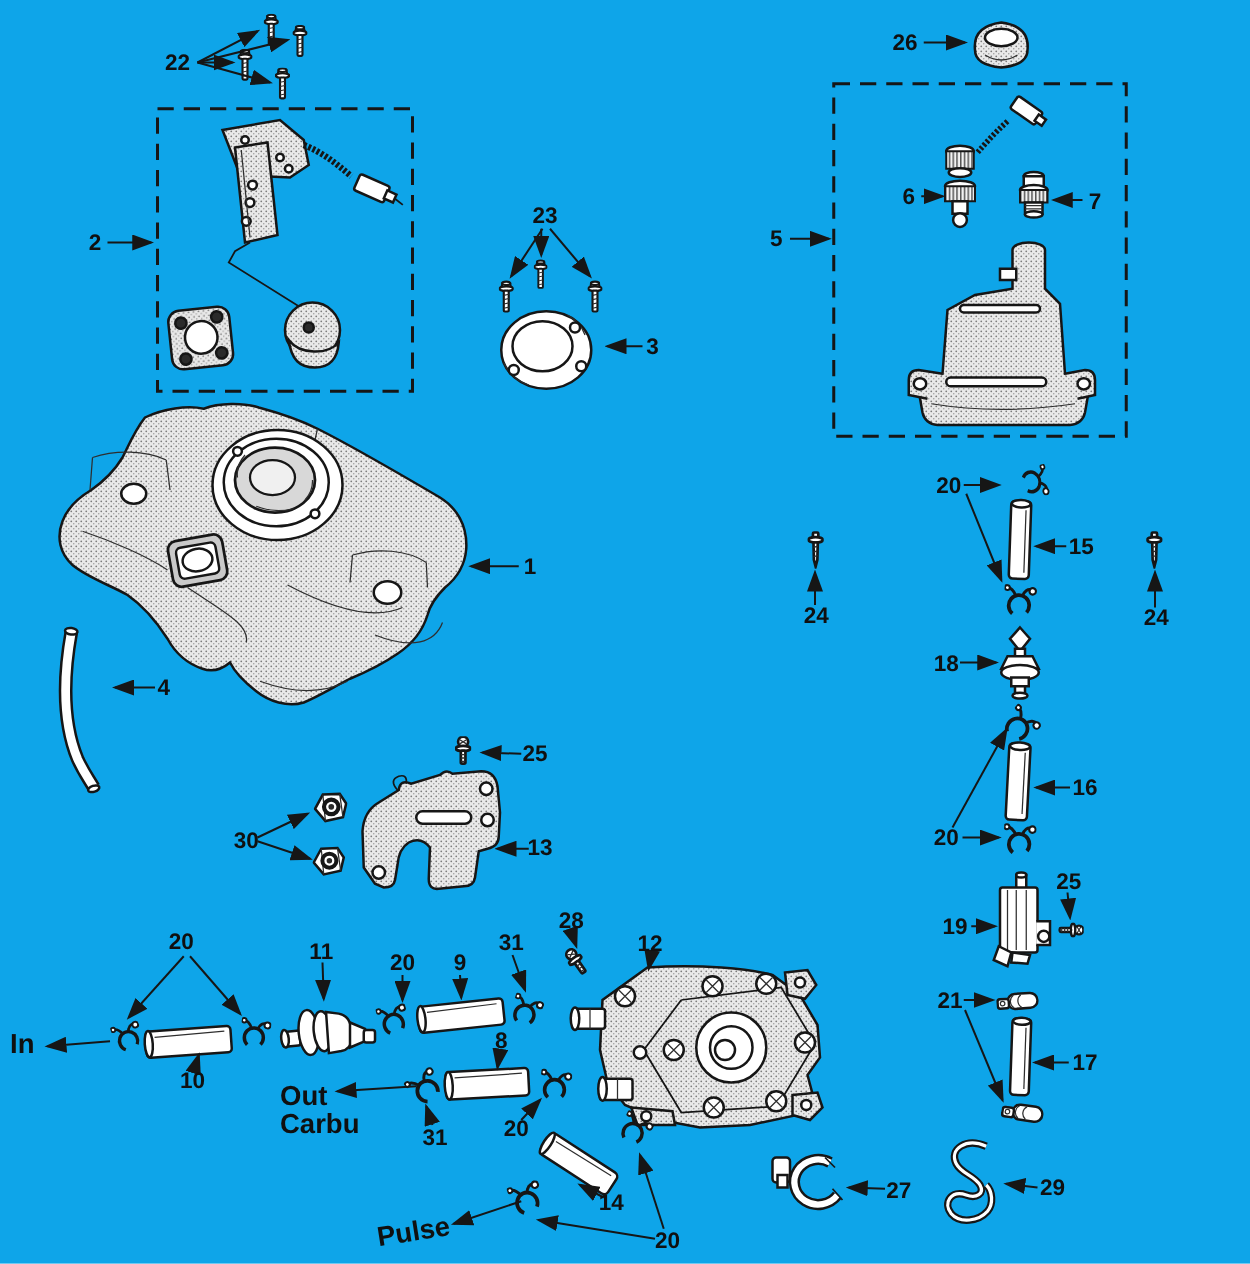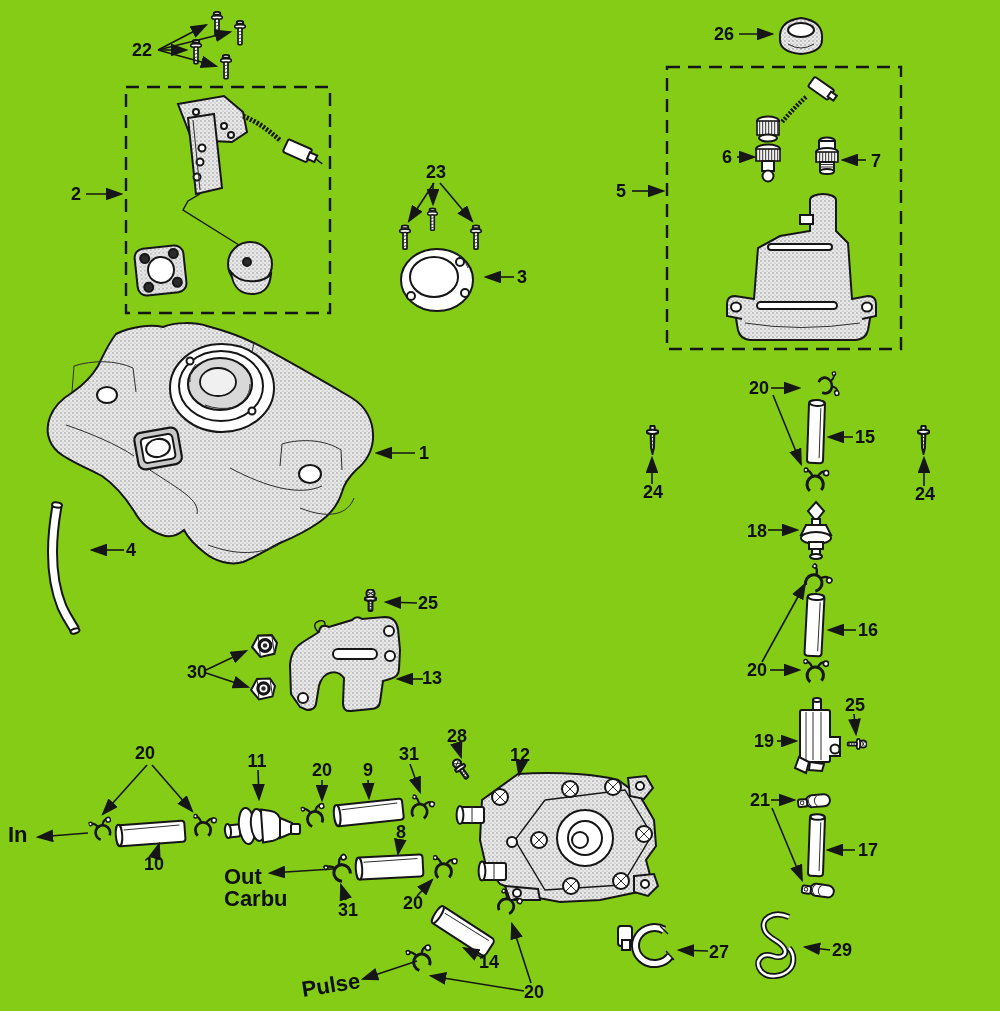--- a/index.html
+++ b/index.html
@@ -1,16 +1,16 @@
 <!DOCTYPE html>
 <html><head>
 <meta charset="utf-8">
 <style>
   html,body{margin:0;padding:0;background:#ffffff;}
-  .stage{position:relative;width:1000px;height:1011px;background:#84cc16;overflow:hidden;
+  .stage{position:relative;width:1000px;height:1011px;background:#0ea5e9;overflow:hidden;
          font-family:"Liberation Sans",sans-serif;text-decoration:underline;}
   svg{display:block;}
   .ln{stroke:#161616;stroke-width:1.6;fill:none;marker-end:url(#ah);}
   .pl{stroke:#161616;stroke-width:1.4;fill:none;}
   .part{stroke:#161616;stroke-width:2;fill:#ffffff;}
   .stip{stroke:#161616;stroke-width:2;fill:url(#stip);}
   .dk{stroke:#161616;stroke-width:2;fill:#2b2b2b;}
   .thin{stroke:#2e2e2e;stroke-width:1;fill:none;}
   .dash{fill:none;stroke:#161616;stroke-width:2.4;stroke-dasharray:13 8;}
   text.callout{font:bold 18px "Liberation Sans",sans-serif;fill:#101010;}

